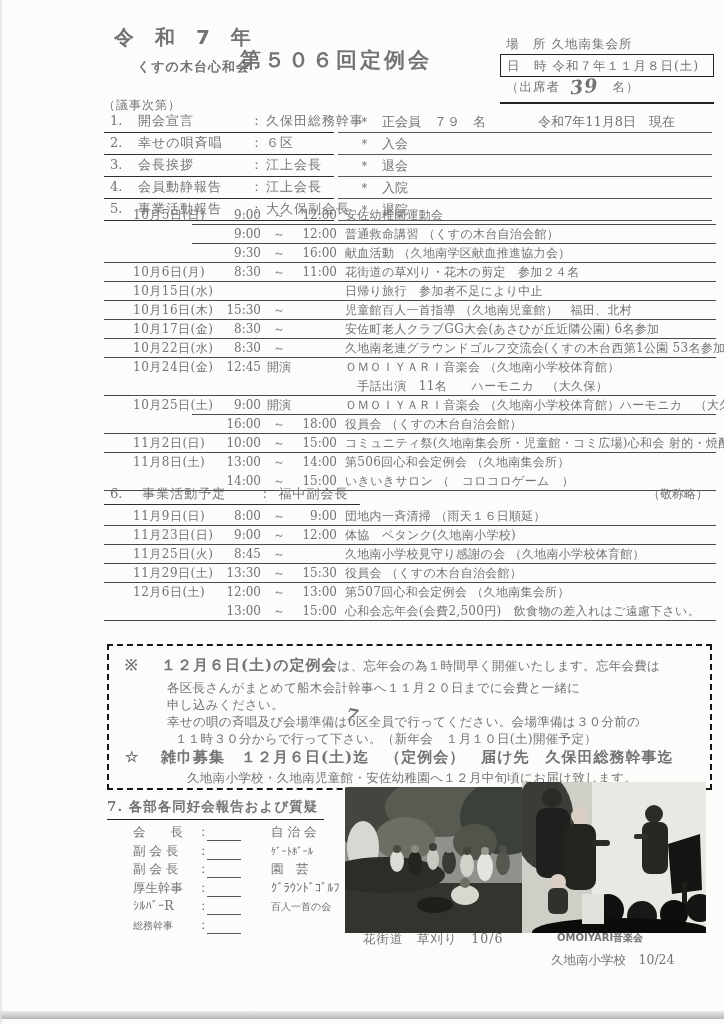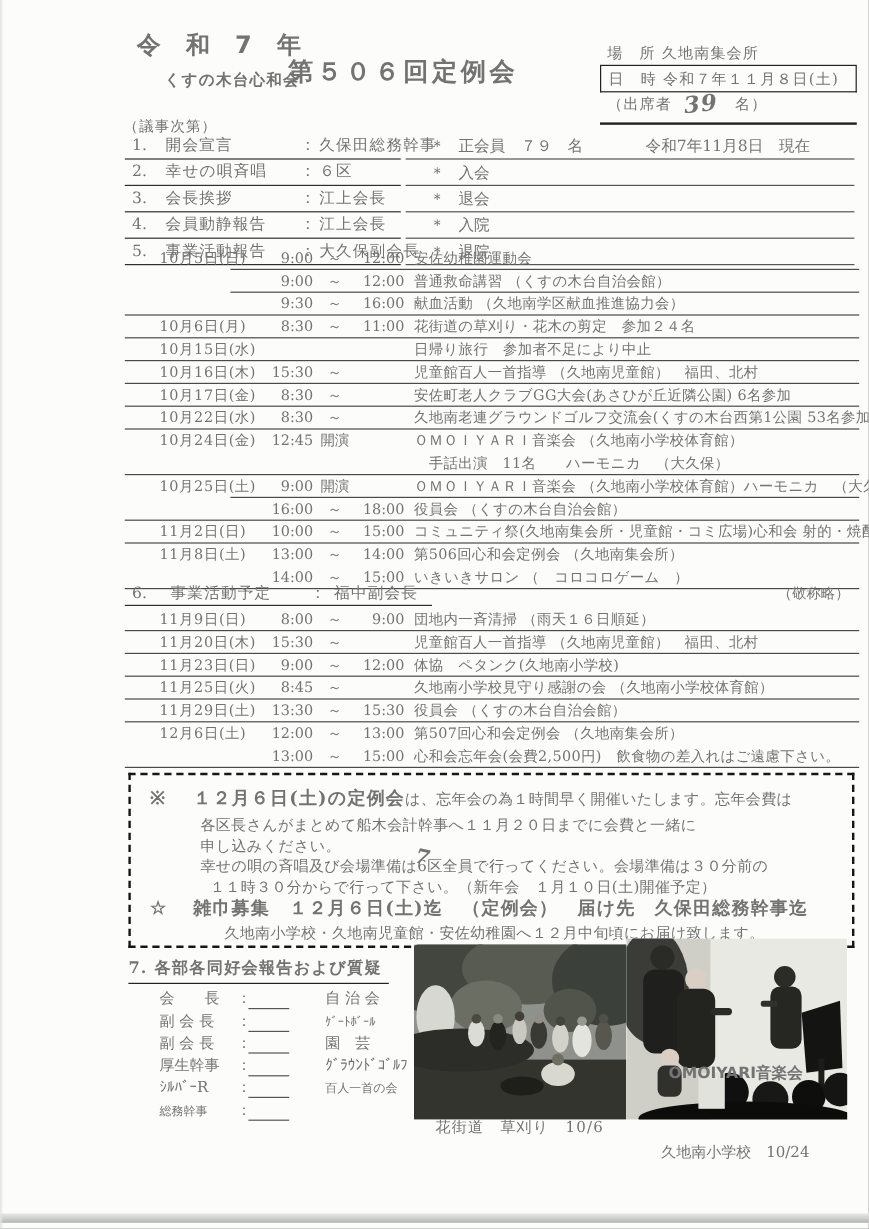--- a/index.html
+++ b/index.html
@@ -84,21 +84,21 @@
   .s7-rline  { display:inline-block; width:40px; border-bottom:1px solid #555; transform:translateY(5px); }
   .s7-row:nth-child(6) .s7-llabel { font-size:10px; }
   .s7-row:nth-child(2) .s7-rlabel { font-size:10.5px; }
   .s7-row:nth-child(5) .s7-rlabel { font-size:10px; }
   .s7-row:nth-child(6) .s7-rlabel { font-size:10px; }
 
   
   .photo { position:absolute; }
   .photo svg { display:block; }
   .cap-left   { left:363px; top:931px; font-size:12.5px; letter-spacing:1px; }
-  .cap-right1 { left:557px; top:885px; font-size:13px; font-weight:bold; }
+  .cap-right1 { left:557px; top:931px; font-size:10px; font-weight:bold; }
   .cap-right2 { left:551px; top:952px; font-size:12.5px; }
 
   
   .scan-bottom { left:0; right:0; top:1011px; height:8px;
                  background:linear-gradient(#ececea,#b3b6b3); }
   .scan-left { left:0; top:0; bottom:0; width:3px;
                background:linear-gradient(90deg,#e2e2e0,rgba(255,255,255,0)); }
 </style>
 </head>
 <body>
@@ -154,21 +154,20 @@
     <span class="ag-no">6.</span>
     <span class="ag-label">事業活動予定</span>
     <span class="ag-colon">：</span>
     <span class="ag-value">福中副会長</span>
     <span class="sec6-note">（敬称略）</span>
     <span class="ul-left"></span>
   </div>
 
   <div class="abs acts2" id="actsPlan">
       <div class="act-row"><span class="c-date">11月9日(日)</span><span class="c-st">8:00</span><span class="c-sep">～</span><span class="c-en">9:00</span><span class="c-desc">団地内一斉清掃 （雨天１６日順延）</span><span class="ln-full"></span></div>
-      <div class="act-row"><span class="c-date">11月20日(木)</span><span class="c-st">15:30</span><span class="c-sep">～</span><span class="c-en"></span><span class="c-desc">児童館百人一首指導 （久地南児童館）　福田、北村</span><span class="ln-full"></span></div>
       <div class="act-row"><span class="c-date">11月23日(日)</span><span class="c-st">9:00</span><span class="c-sep">～</span><span class="c-en">12:00</span><span class="c-desc">体協　ペタンク(久地南小学校)</span><span class="ln-full"></span></div>
       <div class="act-row"><span class="c-date">11月25日(火)</span><span class="c-st">8:45</span><span class="c-sep">～</span><span class="c-en"></span><span class="c-desc">久地南小学校見守り感謝の会 （久地南小学校体育館）</span><span class="ln-full"></span></div>
       <div class="act-row"><span class="c-date">11月29日(土)</span><span class="c-st">13:30</span><span class="c-sep">～</span><span class="c-en">15:30</span><span class="c-desc">役員会 （くすの木台自治会館）</span><span class="ln-full"></span></div>
       <div class="act-row"><span class="c-date">12月6日(土)</span><span class="c-st">12:00</span><span class="c-sep">～</span><span class="c-en">13:00</span><span class="c-desc">第507回心和会定例会 （久地南集会所）</span></div>
       <div class="act-row"><span class="c-date"></span><span class="c-st">13:00</span><span class="c-sep">～</span><span class="c-en">15:00</span><span class="c-desc">心和会忘年会(会費2,500円)　飲食物の差入れはご遠慮下さい。</span><span class="ln-full"></span></div>
     </div>
 
   <div class="abs notice">
     <div class="n-line" style="left:16px; top:8px;">
       <span class="n-mark">※</span><span class="n-strong">１２月６日(土)の定例会</span><span>は、忘年会の為１時間早く開催いたします。忘年会費は</span>

